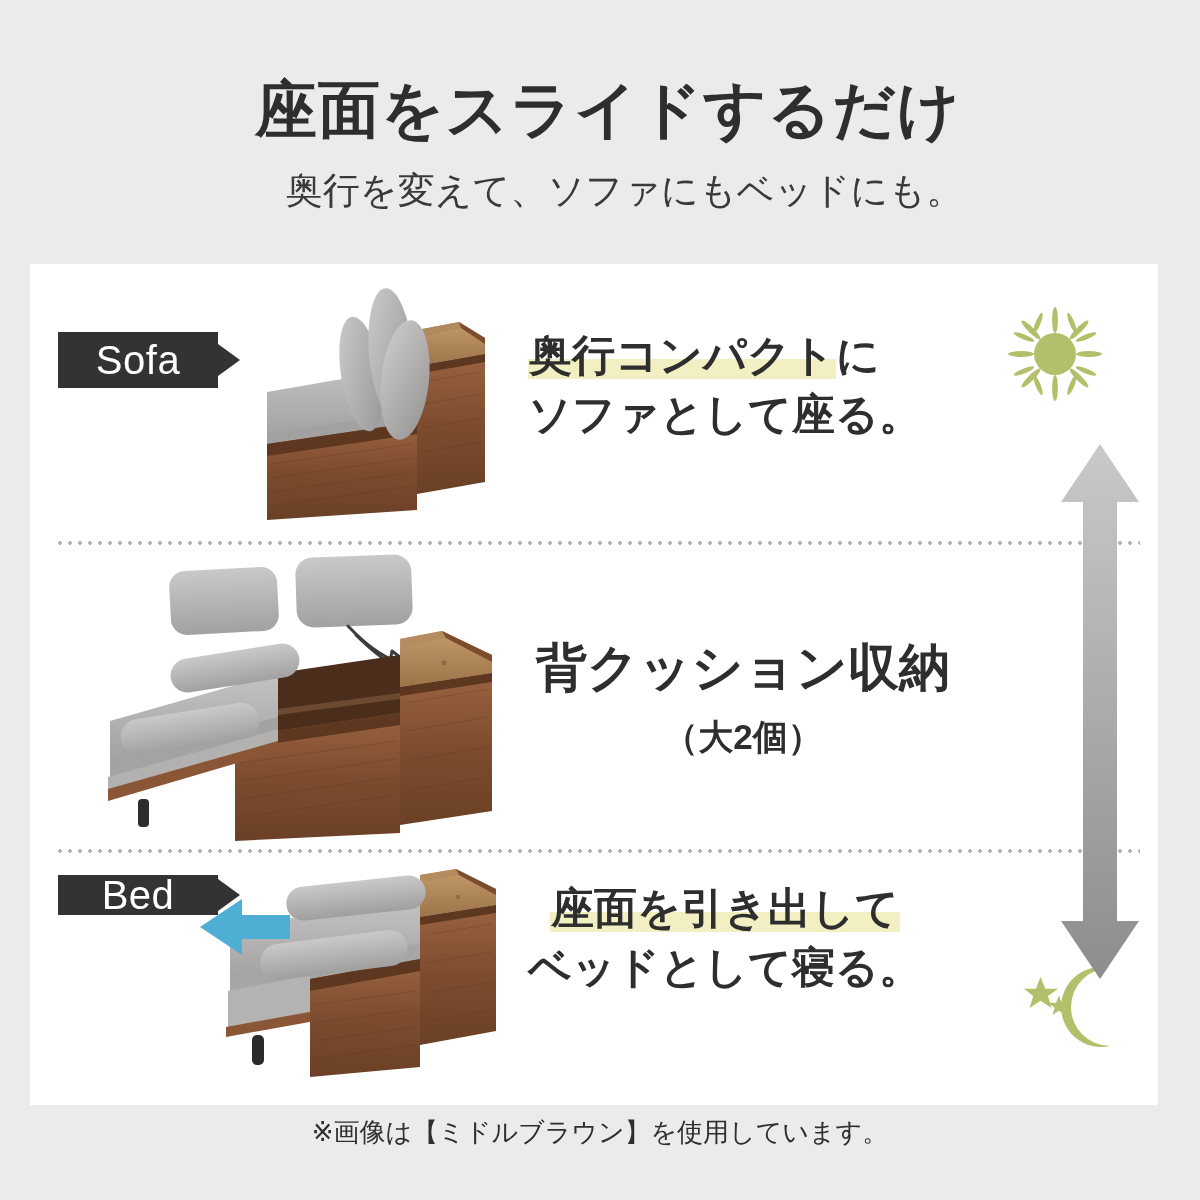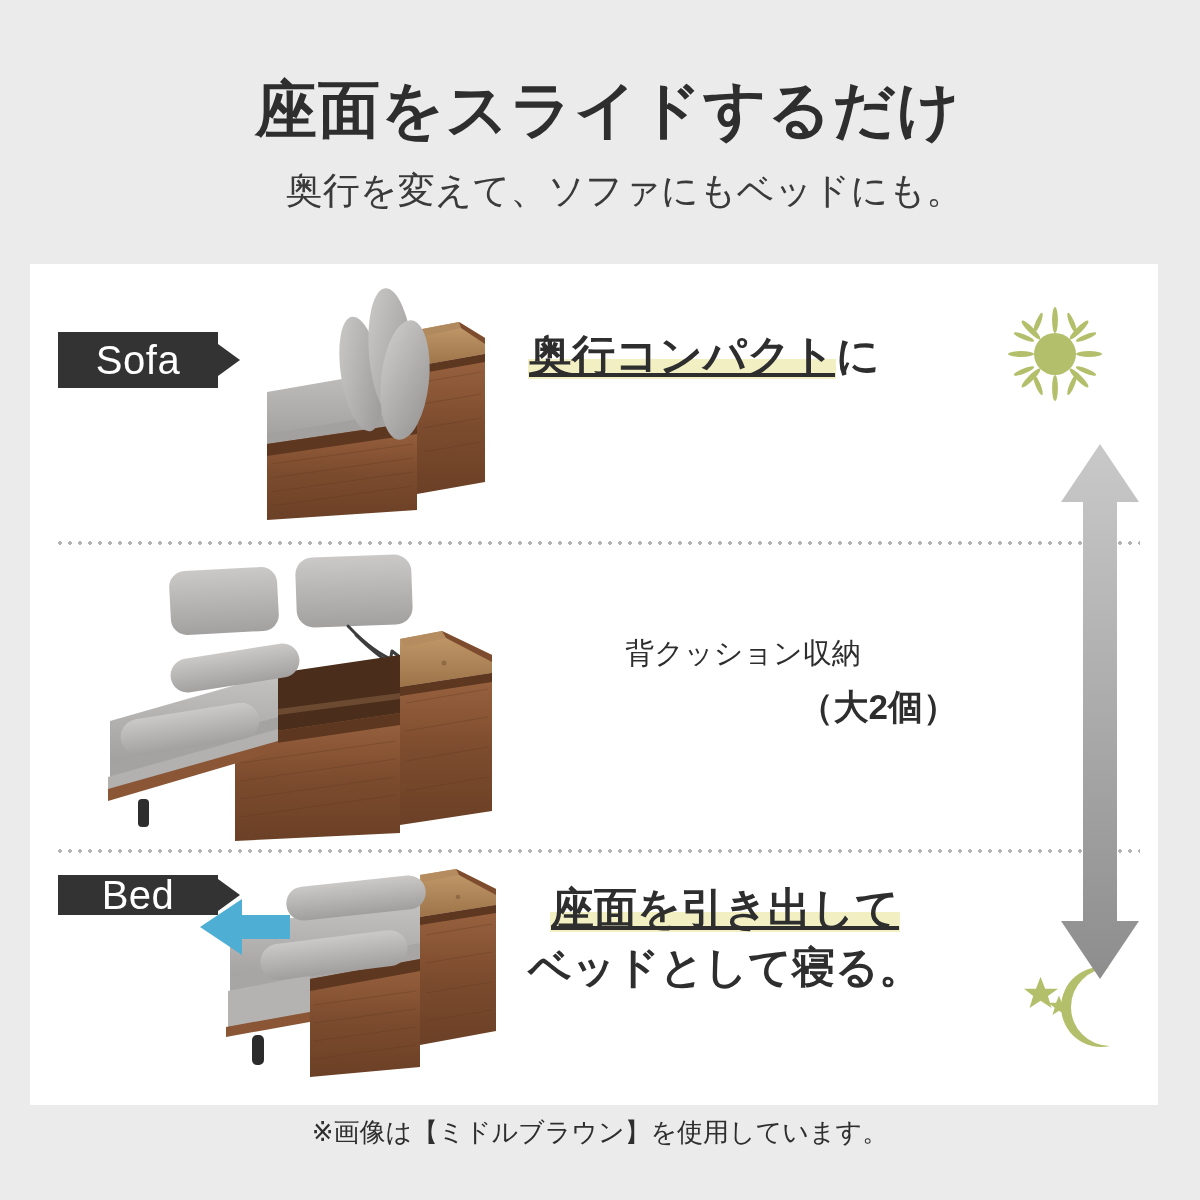--- a/index.html
+++ b/index.html
@@ -123,34 +123,33 @@
     position: absolute;
     font-weight: 700;
     color: #2e2e2e;
     line-height: 1.38;
     white-space: nowrap;
   }
   .caption .ln { display: block; font-size: 43px; }
   .hl {
     background: linear-gradient(to top, #f2f0c2 42%, rgba(0,0,0,0) 42%);
     padding: 0 1px;
-    text-decoration: underline;
   }
 
   .cap-1 { left: 498px; top: 62px; }
   .cap-3 { left: 498px; top: 30px; text-align: center; }
 
   .cap-2 {
     left: 498px;
     top: 92px;
     text-align: center;
     width: 430px;
   }
-  .cap-2 .ln-main { display: block; font-size: 29px; font-weight: 400; color: #2e2e2e; }
-  .cap-2 .ln-sub  { display: block; font-size: 35px; font-weight: 700; color: #2e2e2e; margin-top: 10px; text-align: right; }
+  .cap-2 .ln-main { display: block; font-size: 51px; font-weight: 700; color: #2e2e2e; }
+  .cap-2 .ln-sub  { display: block; font-size: 35px; font-weight: 700; color: #2e2e2e; margin-top: 10px; }
 
   
   .icon-sun  { position: absolute; left: 975px; top: 40px; }
   .icon-moon { position: absolute; left: 988px; top: 105px; }
 
   
   .vert-arrow {
     position: absolute;
     left: 1025px;
     top: 180px;
@@ -244,20 +243,21 @@
         </g>
 
         <ellipse cx="116" cy="92" rx="20" ry="58" fill="url(#fabC)" transform="rotate(-9 116 92)"></ellipse>
         <ellipse cx="146" cy="72" rx="22" ry="66" fill="url(#fabC)" transform="rotate(-5 146 72)"></ellipse>
         <ellipse cx="160" cy="98" rx="24" ry="60" fill="url(#fabC)" transform="rotate(6 160 98)"></ellipse>
       </svg>
     </div>
 
     <div class="caption cap-1">
       <span class="ln"><span class="hl">奥行コンパクト</span><span>に</span></span>
+      <span class="ln">ソファとして座る。</span>
     </div>
 
     <div class="icon-sun">
       <svg width="100" height="100" viewBox="0 0 100 100">
         <circle cx="50" cy="50" r="21" fill="#b3bf6b"></circle>
         <g fill="#b3bf6b">
           <ellipse cx="50" cy="16" rx="2.9" ry="13"></ellipse>
           <ellipse cx="50" cy="84" rx="2.9" ry="13"></ellipse>
           <ellipse cx="16" cy="50" rx="13" ry="2.9"></ellipse>
           <ellipse cx="84" cy="50" rx="13" ry="2.9"></ellipse>

